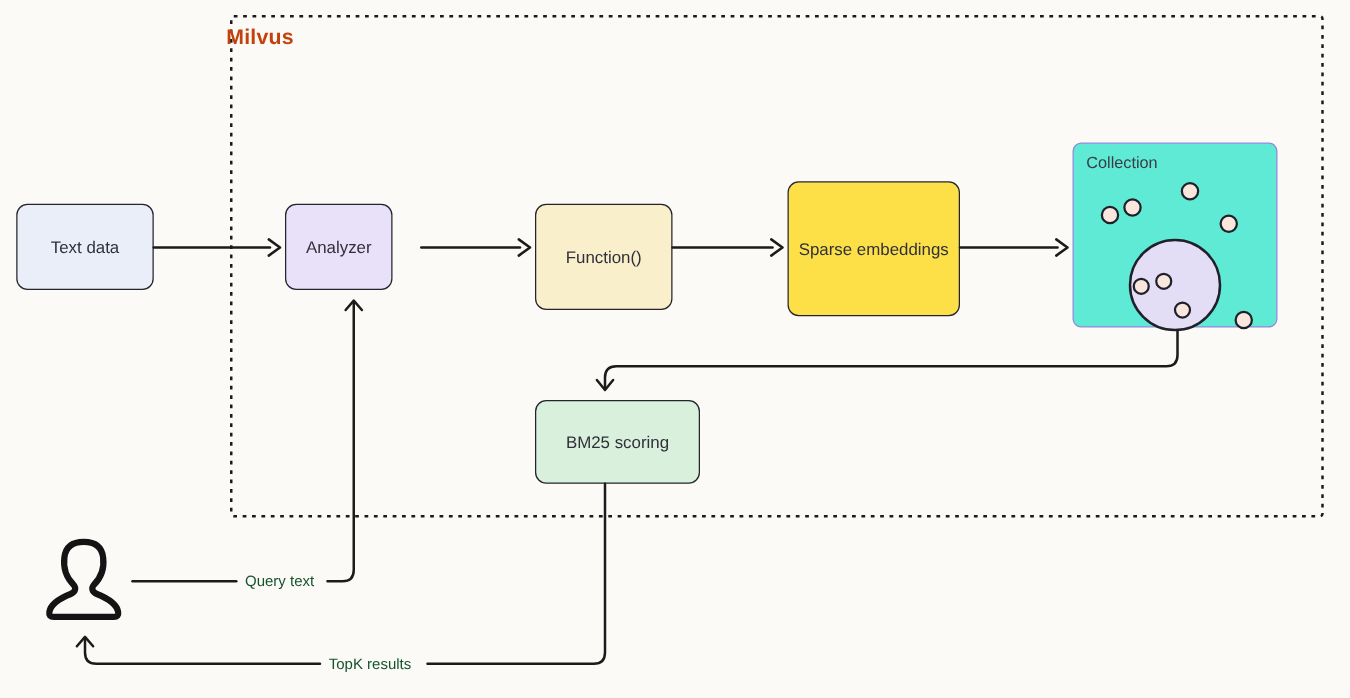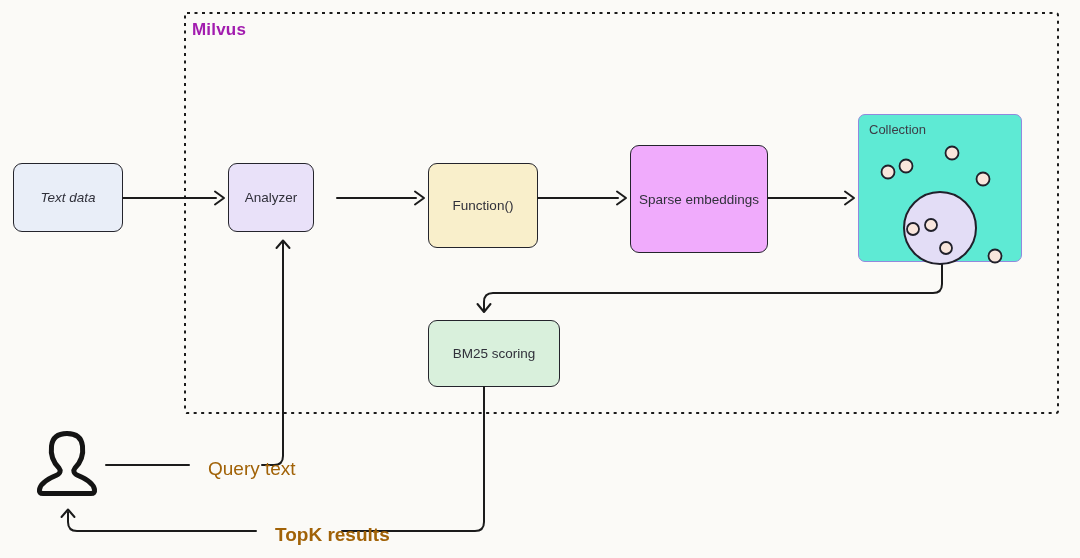--- a/index.html
+++ b/index.html
@@ -17,46 +17,46 @@
   .node{
     position:absolute;
     border:1.6px solid #24242c;
     border-radius:9px;
     display:flex;align-items:center;justify-content:center;
     font-size:13.5px;color:#30303a;
     z-index:1;
     box-sizing:border-box;
     text-align:center;
   }
-  .node-text-data{left:13px;top:163px;width:110px;height:69px;background:#e9eef8;font-style:italic;}
+  .node-text-data{left:13px;top:163px;width:110px;height:69px;background:#e9eef8;}
   .node-analyzer{left:228px;top:163px;width:86px;height:69px;background:#e9e1f9;}
   .node-function{left:428px;top:163px;width:110px;height:85px;background:#f9efcb;}
-  .node-sparse{left:630px;top:145px;width:138px;height:108px;background:#f0abfc;}
+  .node-sparse{left:630px;top:145px;width:138px;height:108px;background:#fde047;}
   .node-bm25{left:428px;top:320px;width:132px;height:67px;background:#d9f0dc;}
   .node-collection{
     position:absolute;left:858px;top:114px;width:164px;height:148px;
     background:#5eead4;border:1.6px solid #9289dd;border-radius:7px;
     z-index:1;box-sizing:border-box;
   }
   .collection-label{
     position:absolute;left:10px;top:7px;
     font-size:13px;color:#3c3c46;
   }
   .milvus-label{
-    position:absolute;left:192px;top:20px;
-    font-size:17px;font-weight:bold;color:#a21caf;
+    position:absolute;left:181px;top:20px;
+    font-size:17px;font-weight:bold;color:#c2410c;
     z-index:3;letter-spacing:0.2px;
   }
   .edge-label{
     position:absolute;
-    font-size:19px;color:#a16207;
-    z-index:3;white-space:nowrap;margin-left:12px;
+    font-size:12px;color:#14532d;
+    z-index:3;white-space:nowrap;
   }
   .label-query{left:196px;top:458px;}
-  .label-topk{left:263px;top:524px;font-weight:bold;}
+  .label-topk{left:263px;top:524px;}
 </style>
 </head>
 <body>
 
 <div class="canvas">
 
   <div class="node node-text-data">
     <span>Text data</span>
   </div>
 

